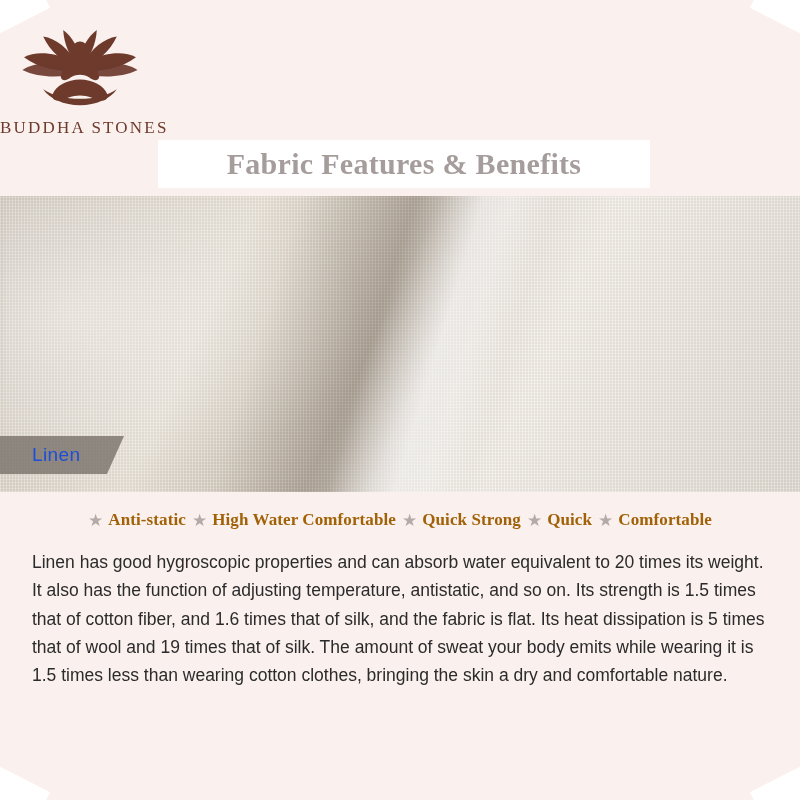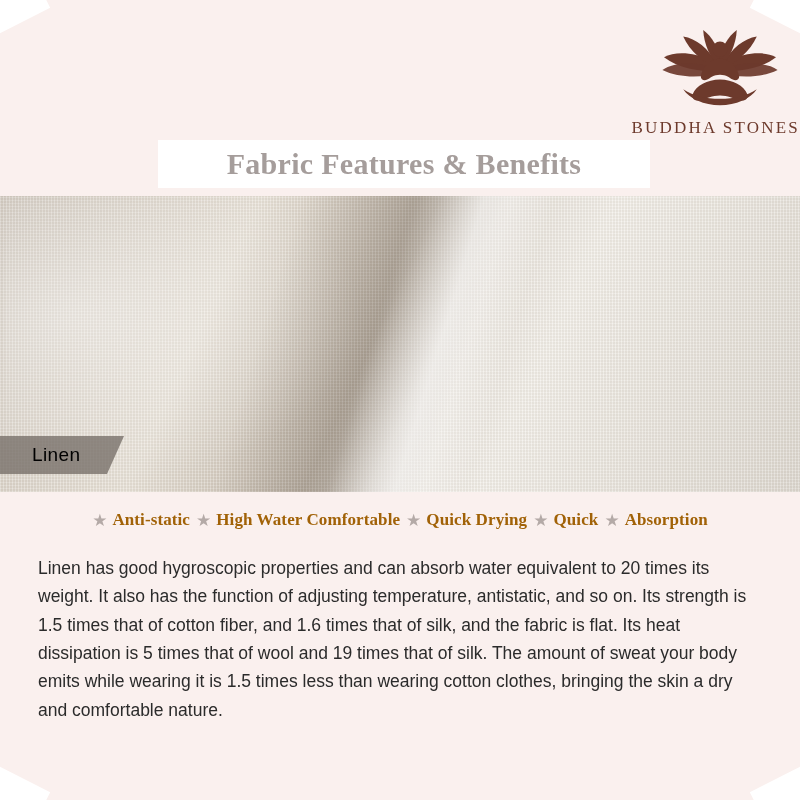--- a/index.html
+++ b/index.html
@@ -60,21 +60,21 @@
     position: relative;
     height: 196px;
     background: #faf0ee;
     text-align: center;
     z-index: 5;
   }
   .logo-wrap {
     padding-top: 22px;
     display: flex;
     flex-direction: column;
-    align-items: flex-end;
+    align-items: flex-start;
   }
   .logo-mark {
     width: 160px;
     height: 92px;
     display: block;
   }
   .brand-name {
     margin-top: 4px;
     font-size: 17px;
     letter-spacing: 2.2px;
@@ -160,21 +160,21 @@
 
   .photo-tag {
     position: absolute;
     left: 0;
     bottom: 18px;
     height: 38px;
     padding: 0 26px 0 32px;
     display: flex;
     align-items: center;
     background: rgba(118,110,104,0.78);
-    color: #000000;
+    color: #1d4ed8;
     font-size: 19px;
     letter-spacing: 0.4px;
     z-index: 6;
   }
   .photo-tag::after {
     content: "";
     position: absolute;
     right: -17px;
     top: 0;
     width: 0;
@@ -214,21 +214,21 @@
     color: #a16207;
     letter-spacing: 0.1px;
   }
 
   
   .copy {
     background: #faf0ee;
     padding: 10px 30px 0 30px;
   }
   .copy p {
-    margin: 8px;
+    margin: 2px;
     font-size: 17.5px;
     line-height: 1.62;
     color: #2b2b2b;
     text-align: left;
   }
 
   .bottom-fill {
     position: absolute;
     left: 0; right: 0; bottom: 0;
     height: 40px;
@@ -293,29 +293,29 @@
       <div class="feature">
         <span class="star">★</span>
         <span class="feature-label">Anti-static</span>
       </div>
       <div class="feature">
         <span class="star">★</span>
         <span class="feature-label">High Water Comfortable</span>
       </div>
       <div class="feature">
         <span class="star">★</span>
-        <span class="feature-label">Quick Drying</span>
+        <span class="feature-label">Quick Strong</span>
       </div>
       <div class="feature">
         <span class="star">★</span>
         <span class="feature-label">Quick</span>
       </div>
       <div class="feature">
         <span class="star">★</span>
-        <span class="feature-label">Absorption</span>
+        <span class="feature-label">Comfortable</span>
       </div>
     </div>
   </div>
 
   <div class="copy">
     <p>Linen has good hygroscopic properties and can absorb water equivalent to 20 times its weight. It also has the function of adjusting temperature, antistatic, and so on. Its strength is 1.5 times that of cotton fiber, and 1.6 times that of silk, and the fabric is flat. Its heat dissipation is 5 times that of wool and 19 times that of silk. The amount of sweat your body emits while wearing it is 1.5 times less than wearing cotton clothes, bringing the skin a dry and comfortable nature.</p>
   </div>
 
   <div class="bottom-fill"></div>
 </div>

